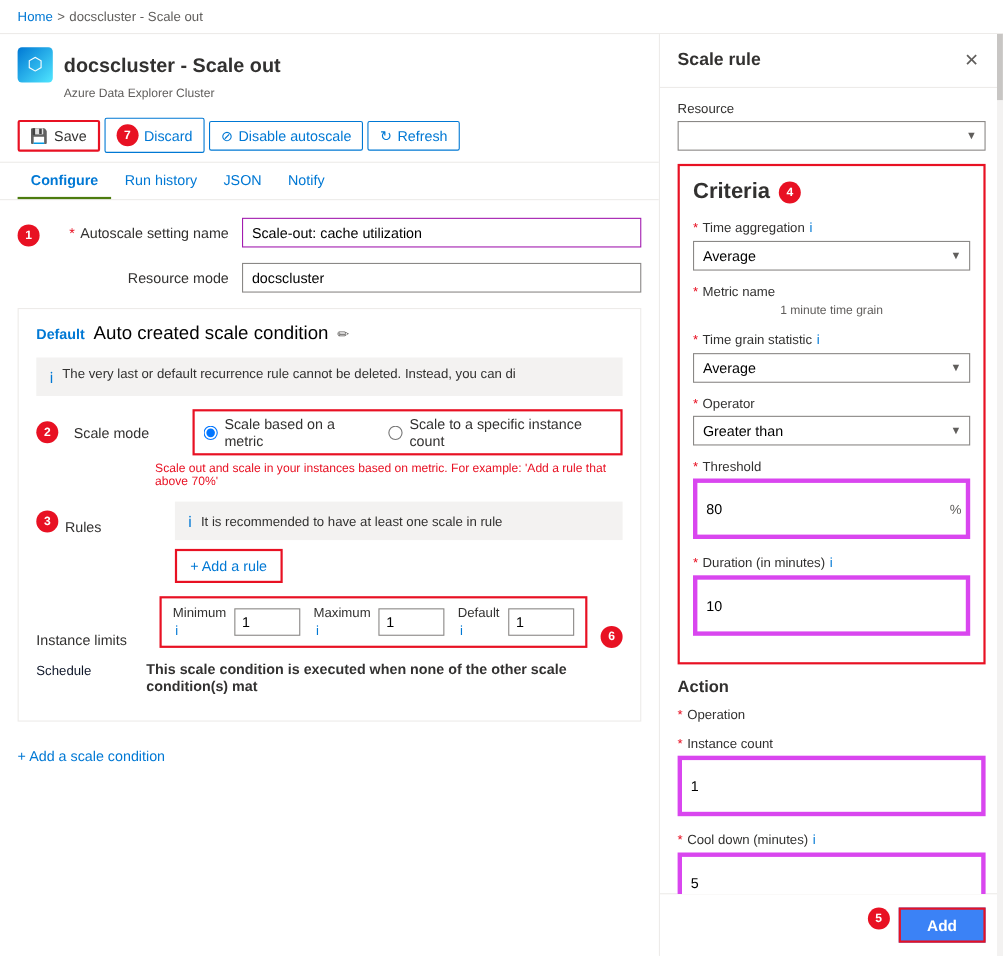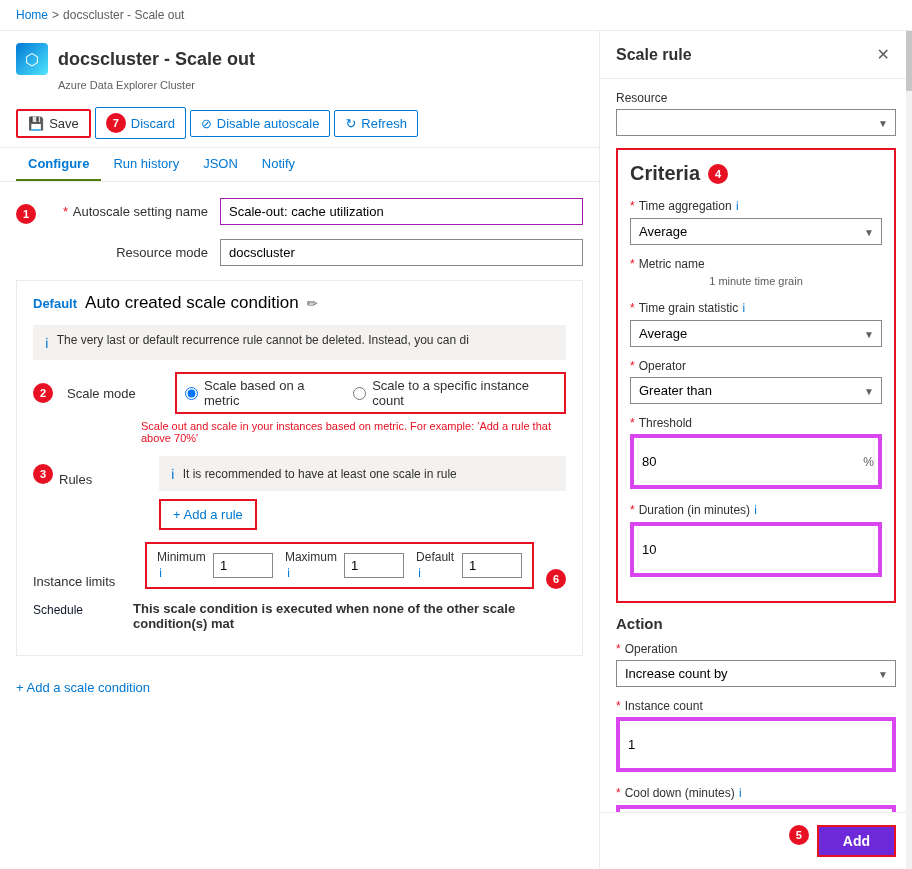--- a/index.html
+++ b/index.html
@@ -115,21 +115,21 @@
     .text-input { width: 100%; padding: 16px 8px; border: 4px solid #d946ef; font-size: 13px; outline: none; }
     .text-input-wrapper { position: relative; }
     .input-suffix { position: absolute; right: 8px; top: 50%; transform: translateY(-50%); font-size: 12px; color: #605e5c; }
     
     
     .action-section { margin-bottom: 12px; }
     .action-title { font-size: 15px; font-weight: 600; margin-bottom: 10px; }
     
     
     .panel-footer { padding: 12px 16px; border-top: 1px solid #edebe9; display: flex; justify-content: flex-end; gap: 8px; background: #fff; }
-    .add-btn { background: #6d28d9; color: #fff; border: 2px solid #e81123; padding: 6px 24px; font-size: 14px; font-weight: 600; cursor: pointer; }
+    .add-btn { background: #3b82f6; color: #fff; border: 2px solid #e81123; padding: 6px 24px; font-size: 14px; font-weight: 600; cursor: pointer; }
     
     
     .badge { display: inline-flex; align-items: center; justify-content: center; width: 20px; height: 20px; border-radius: 50%; background: #e81123; color: #fff; font-size: 11px; font-weight: 700; flex-shrink: 0; }
   </style>
 </head>
 <body>
 
 <div class="breadcrumb">
   <a>Home</a>
   <span>&gt;</span>
@@ -369,25 +369,20 @@
       </div>
 
       <div class="action-section">
         <div class="action-title">Action</div>
 
         <div class="select-container">
           <div class="field-label">
             <span class="required">*</span>
             <span>Operation</span>
           </div>
-          <div class="select-wrapper">
-            <select class="select-field">
-              <option>Increase count by</option>
-            </select>
-          </div>
         </div>
 
         <div class="select-container">
           <div class="field-label">
             <span class="required">*</span>
             <span>Instance count</span>
           </div>
           <input class="text-input" type="text" value="1" style="">
         </div>
 

